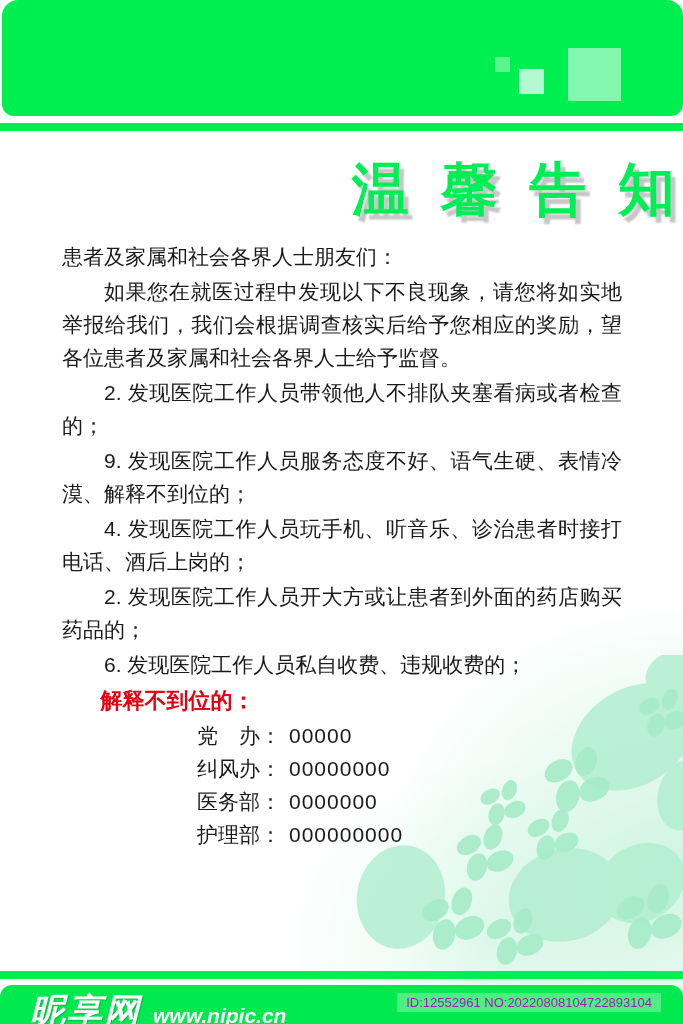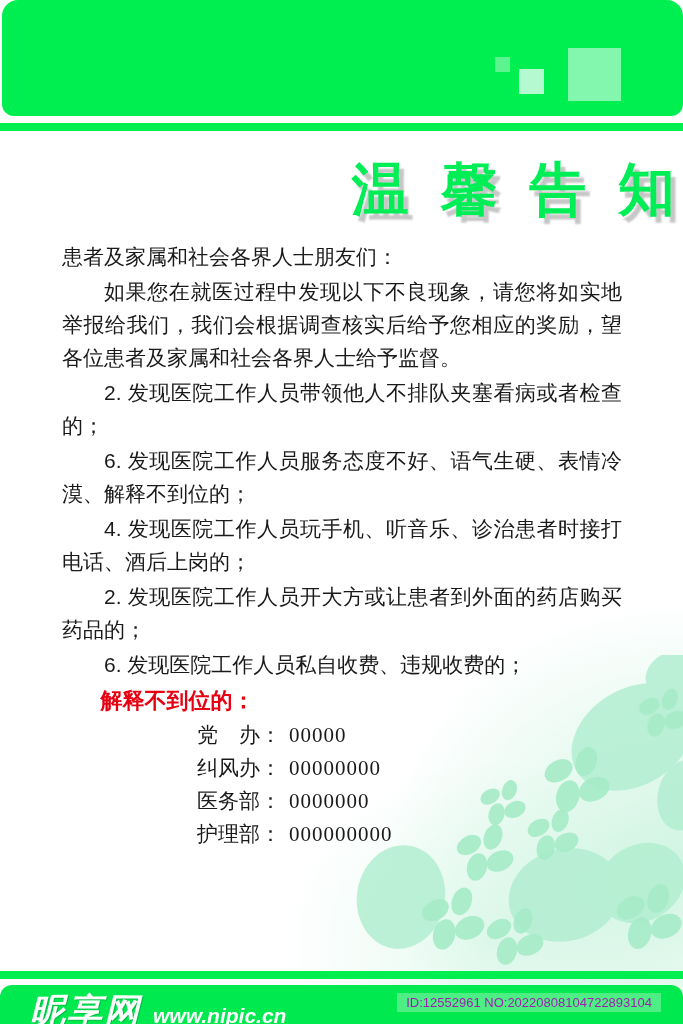--- a/index.html
+++ b/index.html
@@ -39,21 +39,21 @@
   .content {
     position:absolute; left:62px; top:240px; width:560px;
     font-size:21px; line-height:33px; color:#1a1a1a; text-align:justify;
   }
   .content p { margin:0 0 2px 0; }
   .indent { text-indent:2em; }
   .hotline-heading {
     color:#e60012; font-weight:bold; font-size:22px;
     text-indent:1.75em; margin-top:3px !important;
   }
-  .hotline-list { margin-left:135px; margin-top:1px;font-family:Liberation Serif, serif; }
+  .hotline-list { margin-left:135px; margin-top:1px; }
   .hotline-row { display:flex; align-items:baseline; }
   .hl-label { white-space:pre; }
   .hl-num { margin-left:8px; letter-spacing:1px; }
   
   .footer {
     position:absolute; left:0; right:0; top:985px; height:39px;
     background:#00e94f; border-radius:12px 12px 0 0;
   }
   .footer-logo {
     position:absolute; left:30px; top:3px; display:flex; align-items:baseline; gap:12px;
@@ -106,21 +106,21 @@
     <use href="#cl" transform="translate(296,262) scale(1.15)"></use>
     <use href="#cl" transform="translate(310,58)  scale(0.85)"></use>
   </svg>
 
   <div class="title">温 馨 告 知</div>
 
   <div class="content">
     <p>患者及家属和社会各界人士朋友们：</p>
     <p class="indent">如果您在就医过程中发现以下不良现象，请您将如实地举报给我们，我们会根据调查核实后给予您相应的奖励，望各位患者及家属和社会各界人士给予监督。</p>
     <p class="indent">2. 发现医院工作人员带领他人不排队夹塞看病或者检查的；</p>
-    <p class="indent">6. 发现医院工作人员服务态度不好、语气生硬、表情冷漠、解释不到位的；</p>
+    <p class="indent">9. 发现医院工作人员服务态度不好、语气生硬、表情冷漠、解释不到位的；</p>
     <p class="indent">4. 发现医院工作人员玩手机、听音乐、诊治患者时接打电话、酒后上岗的；</p>
     <p class="indent">2. 发现医院工作人员开大方或让患者到外面的药店购买药品的；</p>
     <p class="indent">6. 发现医院工作人员私自收费、违规收费的；</p>
 
     <p class="hotline-heading">解释不到位的：</p>
 
     <div class="hotline-list">
       <div class="hotline-row">
         <span class="hl-label">党　办：</span>
         <span class="hl-num">00000</span>

